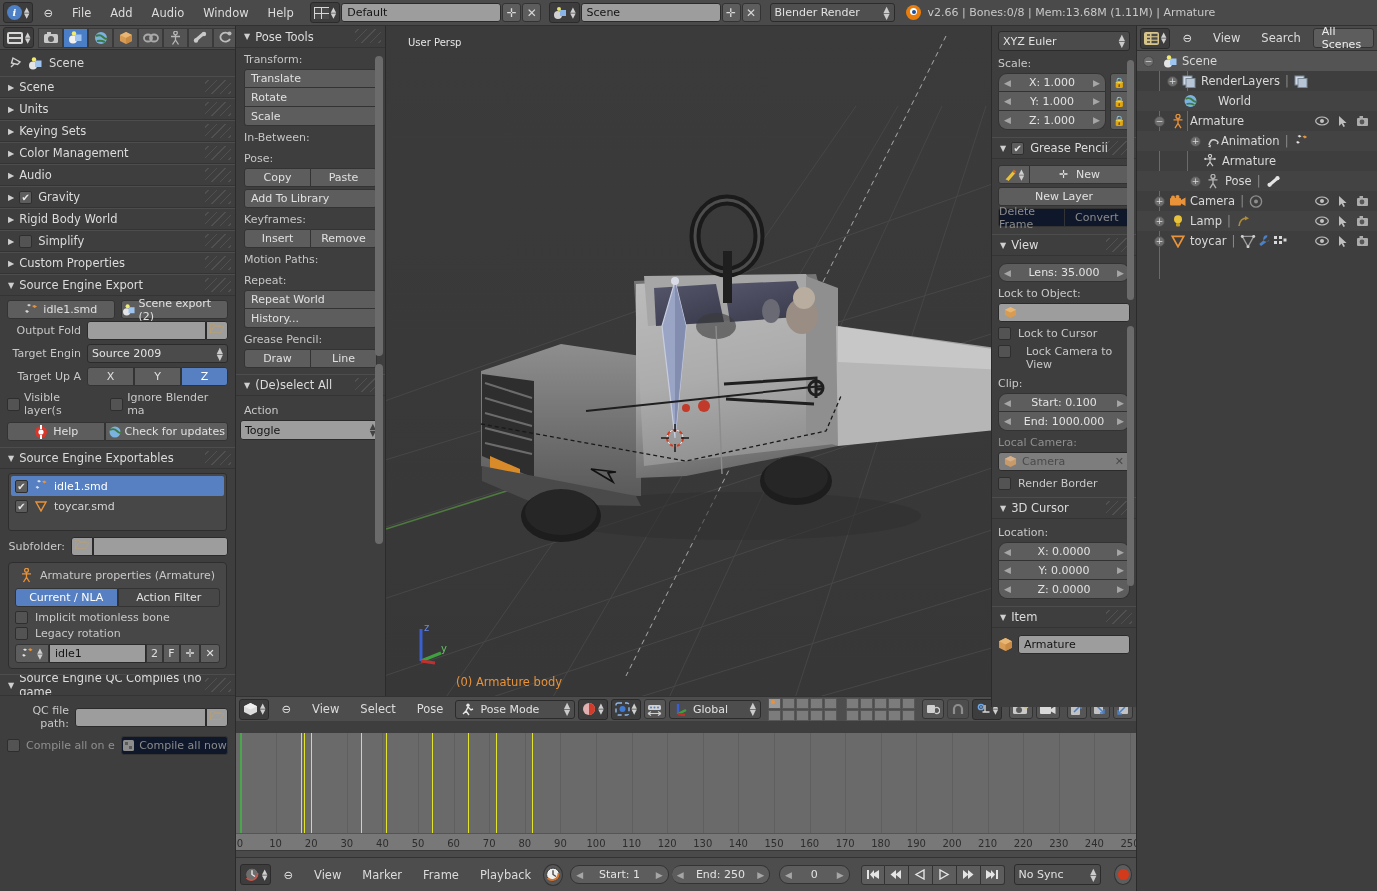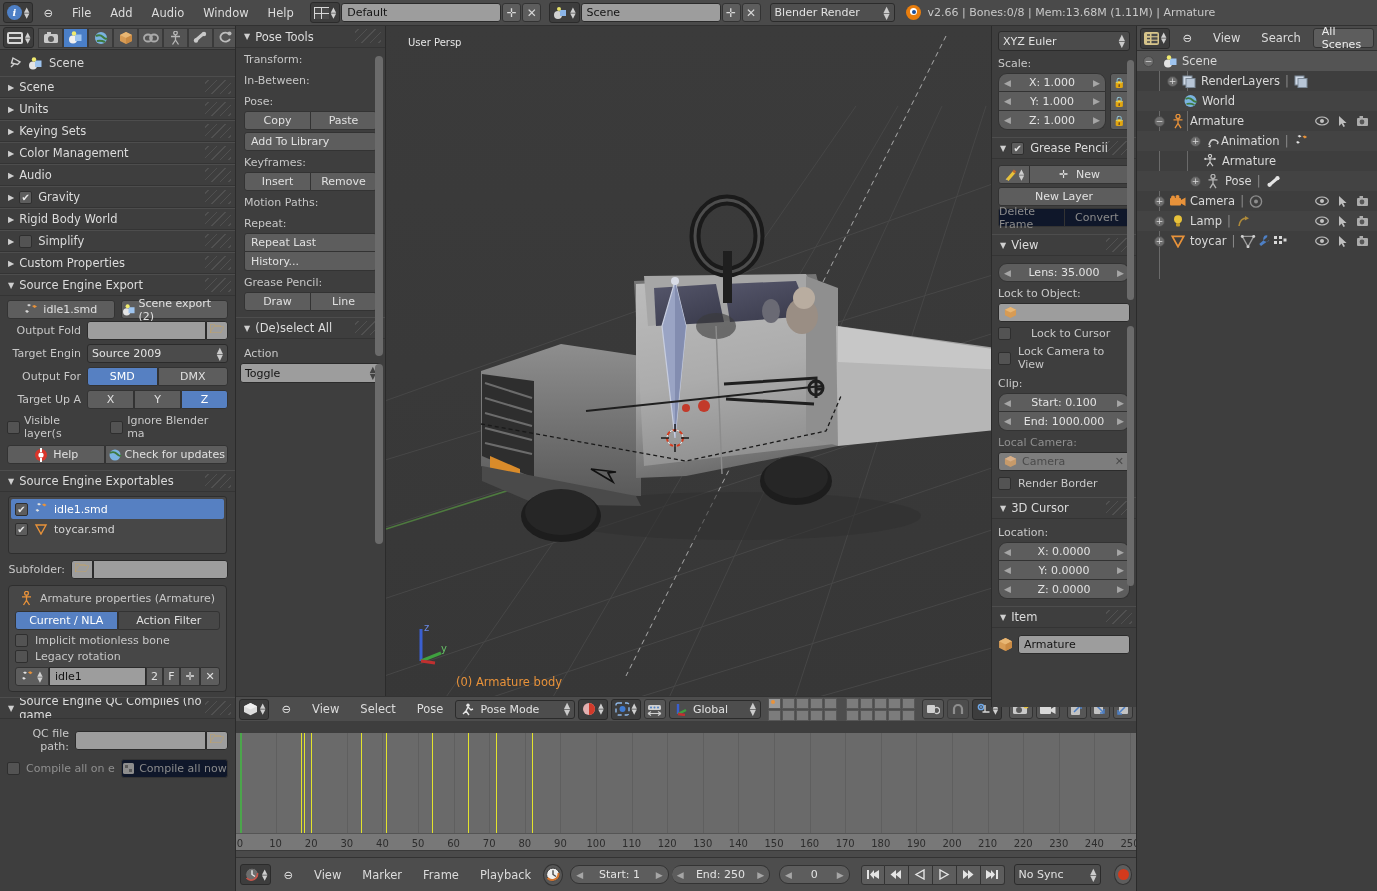--- a/index.html
+++ b/index.html
@@ -338,27 +338,20 @@
       </div>
     </div>
     <div class="prop-row">
       <span class="lbl-w">Target Engin</span>
       <div class="dropdown" style="flex:1;background:#4b4b4b;justify-content:center">
         <span>Source 2009</span>
           <span class="updown">▲<br>▼</span>
       </div>
     </div>
     <div class="prop-row">
-      <span class="lbl-w dim">Output For</span>
-      <div style="display:flex;flex:1">
-        <div class="btn blue" style="flex:1;border-radius:3px 0 0 3px">SMD</div>
-        <div class="btn" style="flex:1;border-radius:0 3px 3px 0">DMX</div>
-      </div>
-    </div>
-    <div class="prop-row">
       <span class="lbl-w">Target Up A</span>
       <div style="display:flex;flex:1">
         <div class="btn" style="flex:1;border-radius:3px 0 0 3px">X</div>
         <div class="btn flat" style="flex:1">Y</div>
         <div class="btn blue" style="flex:1;border-radius:0 3px 3px 0">Z</div>
       </div>
     </div>
     <div style="display:flex;gap:4px;padding:3px 7px;align-items:center">
       <span class="chk"></span>
       <span class="lbl">Visible layer(s</span>
@@ -498,20 +491,25 @@
   </div>
 
   <div id="tools">
     <div class="panelhdr" style="border-top:none">
       <span class="tri">▼</span>
       <span>Pose Tools</span>
       <span class="grip"></span>
     </div>
 
     <div class="sec">Transform:</div>
+    <div class="bgrp">
+      <div class="btn t" style="justify-content:flex-start;padding-left:6px">Translate</div>
+      <div class="btn flat" style="justify-content:flex-start;padding-left:6px;border-top:none">Rotate</div>
+      <div class="btn b" style="justify-content:flex-start;padding-left:6px;border-top:none">Scale</div>
+    </div>
 
     <div class="sec">In-Between:</div>
 
     <div class="sec">Pose:</div>
     <div class="bgrp">
       <div style="display:flex">
         <div class="btn" style="flex:1;border-radius:3px 0 0 3px">Copy</div>
         <div class="btn" style="flex:1;border-radius:0 3px 3px 0;border-left:none">Paste</div>
       </div>
       <div class="btn" style="justify-content:flex-start;padding-left:6px;margin-top:2px">Add To Library</div>
@@ -522,21 +520,21 @@
       <div style="display:flex">
         <div class="btn" style="flex:1;border-radius:3px 0 0 3px">Insert</div>
         <div class="btn" style="flex:1;border-radius:0 3px 3px 0;border-left:none">Remove</div>
       </div>
     </div>
 
     <div class="sec">Motion Paths:</div>
 
     <div class="sec">Repeat:</div>
     <div class="bgrp">
-      <div class="btn t" style="justify-content:flex-start;padding-left:6px">Repeat Last</div>
+      <div class="btn t" style="justify-content:flex-start;padding-left:6px">Repeat World</div>
       <div class="btn b" style="justify-content:flex-start;padding-left:6px;border-top:none">History...</div>
     </div>
 
     <div class="sec">Grease Pencil:</div>
     <div class="bgrp">
       <div style="display:flex">
         <div class="btn" style="flex:1;border-radius:3px 0 0 3px">Draw</div>
         <div class="btn" style="flex:1;border-radius:0 3px 3px 0;border-left:none">Line</div>
       </div>
     </div>
@@ -928,25 +926,25 @@
       <div class="txtfield" style="background:#9d9d9d;gap:5px">
         <span>
           <svg width="13" height="13" viewBox="0 0 14 14">
               <polygon points="7,1 13,4 13,10 7,13 1,10 1,4" fill="#d79b54"></polygon>
               <polygon points="7,1 13,4 7,7 1,4" fill="#e8b673"></polygon>
             </svg>
         </span>
         <span></span>
       </div>
     </div>
-    <div class="pad" style="display:flex;align-items:center;gap:20px;padding-top:5px">
+    <div class="pad" style="display:flex;align-items:center;gap:7px;padding-top:5px">
       <span class="chk"></span>
       <span class="lbl">Lock to Cursor</span>
     </div>
-    <div class="pad" style="display:flex;align-items:center;gap:7px;padding-top:5px">
+    <div class="pad" style="display:flex;gap:15px;padding-top:5px">
       <span class="chk"></span>
       <span class="lbl">Lock Camera to View</span>
     </div>
     <div class="lbl pad" style="padding-top:6px;padding-bottom:3px">Clip:</div>
     <div class="pad">
       <div class="numfield" style="border-radius:9px 9px 0 0">
           <span class="a">◀</span>
           <span>Start: 0.100</span>
           <span class="b">▶</span>
         </div>
@@ -1076,21 +1074,21 @@
 
       <div class="orow alt">
         <span style="width:39px"></span>
         <span class="orico">
           <svg width="15" height="14" viewBox="0 0 14 14">
               <circle cx="7" cy="7" r="6" fill="#7ab3e0"></circle>
               <path d="M2 5 Q6 3 9 6 T13 7" stroke="#3f7a3f" stroke-width="1.8" fill="none"></path>
               <path d="M3 10 Q7 9 11 11" stroke="#3f7a3f" stroke-width="1.8" fill="none"></path>
             </svg>
         </span>
-        <span style="margin-left:4px">World</span>
+        <span style="margin-left:20px">World</span>
       </div>
 
       <div class="orow">
         <span style="width:11px"></span>
         <span class="exp">−</span>
         <span class="orico" style="margin-left:5px">
           <svg width="16" height="15" viewBox="0 0 13 15">
               <circle cx="6.5" cy="2.4" r="2" stroke="#e8923a" stroke-width="1.3" fill="none"></circle>
               <path d="M6.5 4.4 v5 M2 5.8 h9 M6.5 9.4 l-3 4.7 M6.5 9.4 l3 4.7" stroke="#e8923a" stroke-width="1.3" fill="none"></path>
             </svg>

